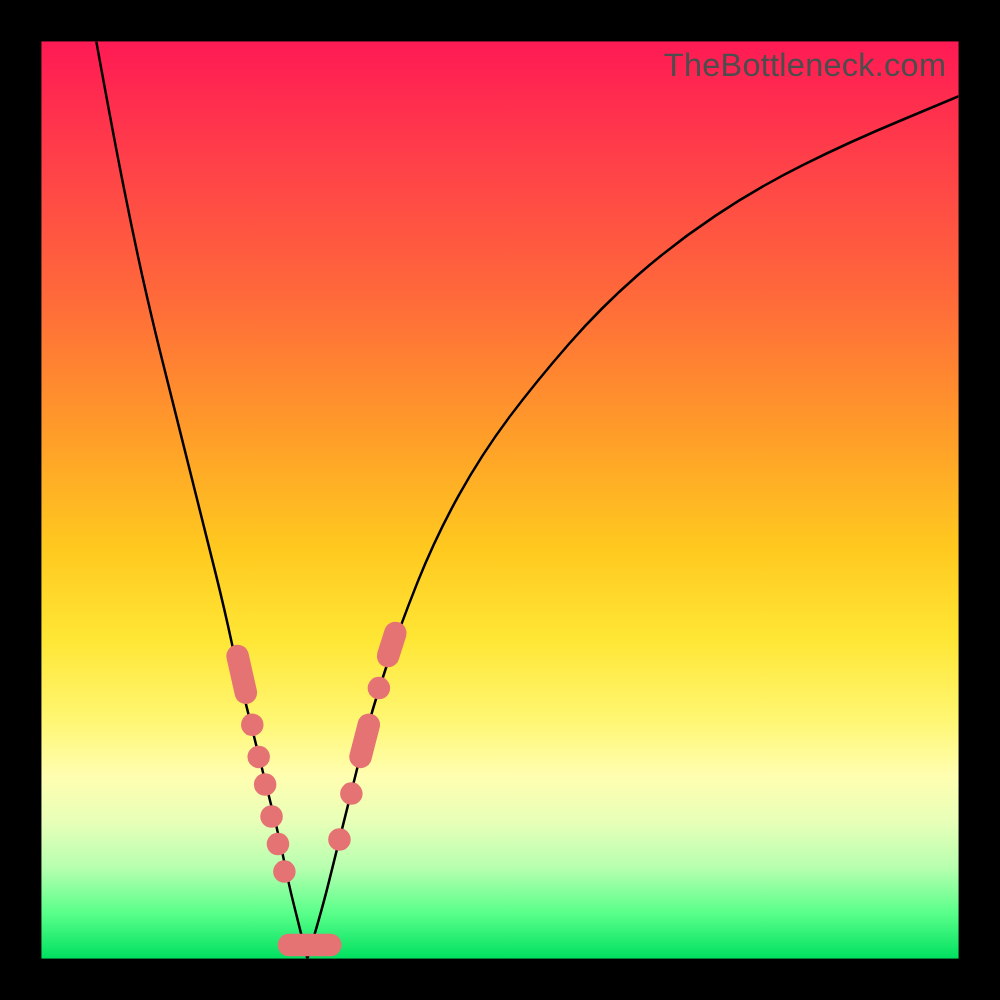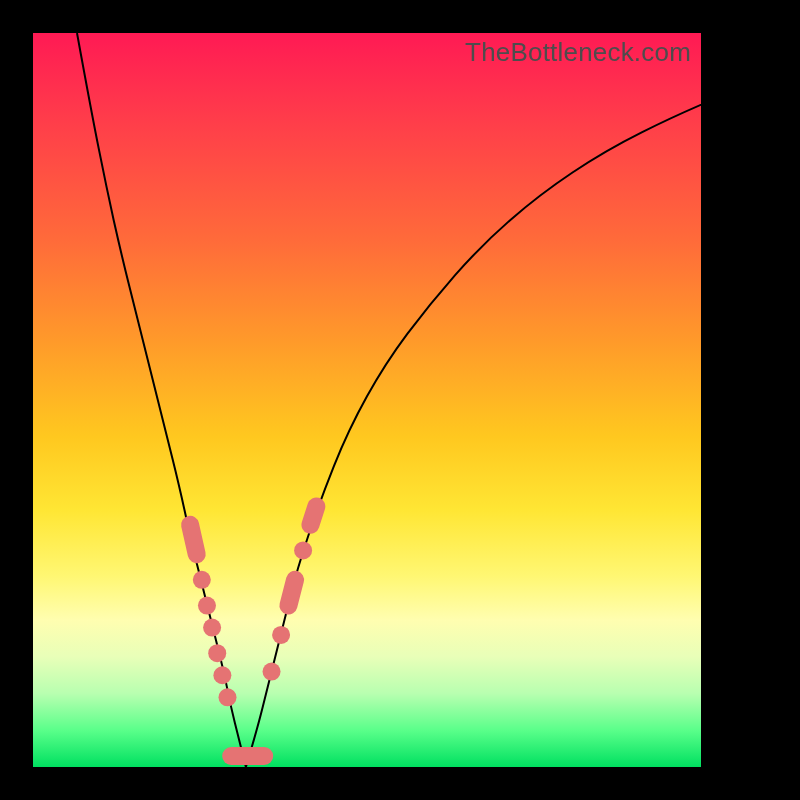--- a/index.html
+++ b/index.html
@@ -1,17 +1,17 @@
 <!DOCTYPE html>
 <html><head>
 <meta charset="utf-8">
 <style>
   html,body{margin:0;padding:0;width:800px;height:800px;overflow:hidden;font-family:Arial,Helvetica,sans-serif}
   .frame{position:absolute;inset:0;background:#000}
-  .plot{position:absolute;left:33px;top:33px;width:668px;height:734px;overflow:hidden}
+  .plot{position:absolute;left:33px;top:33px;width:734px;height:734px;overflow:hidden}
   .gradient{position:absolute;inset:0;
     background:linear-gradient(to bottom,
       #ff1a54 0%,
       #ff3d4a 12%,
       #ff6a3a 28%,
       #ff9a2a 42%,
       #ffc81f 55%,
       #ffe634 65%,
       #fff773 74%,
       #fffeb0 80%,

